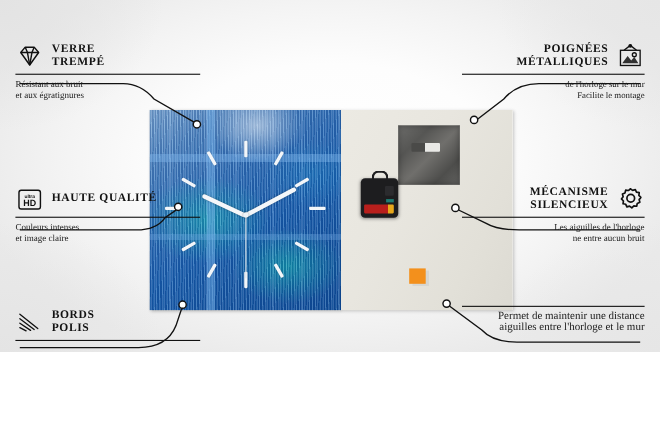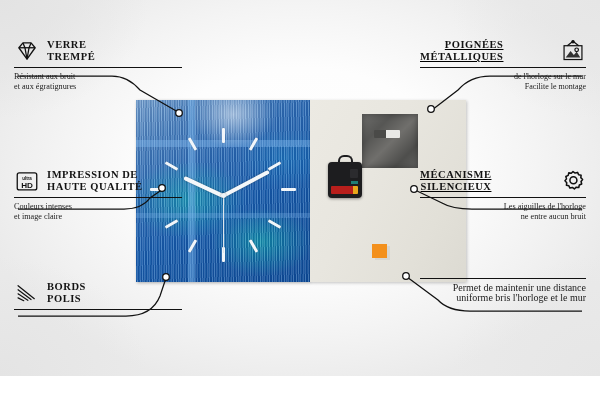--- a/index.html
+++ b/index.html
@@ -4,21 +4,21 @@
 <style>
   * { margin:0; padding:0; box-sizing:border-box; }
   html,body { width:600px; height:400px; }
   body {
     font-family:"Liberation Serif", serif;
     background:#ffffff;
     overflow:hidden;
     position:relative;
   }
   #stage {
-    position:absolute; left:0; top:0; width:600px; height:376px;
+    position:absolute; left:0; top:0; width:600px; height:320px;
     background:
       radial-gradient(ellipse 55% 60% at 50% 45%, #ffffff 0%, #fdfdfd 45%, #f4f4f4 72%, #eaeaea 100%);
   }
   .corner-shade { position:absolute; width:150px; height:120px; pointer-events:none; }
   .cs-tl { left:0; top:0; background:radial-gradient(ellipse at 0% 0%, #e3e3e3 0%, rgba(227,227,227,0) 70%); }
   .cs-tr { right:0; top:0; background:radial-gradient(ellipse at 100% 0%, #e6e6e6 0%, rgba(230,230,230,0) 70%); }
   .cs-bl { left:0; bottom:0; background:radial-gradient(ellipse at 0% 100%, #e4e4e4 0%, rgba(228,228,228,0) 70%); }
   .cs-br { right:0; bottom:0; background:radial-gradient(ellipse at 100% 100%, #e6e6e6 0%, rgba(230,230,230,0) 70%); }
 
   
@@ -112,21 +112,21 @@
   .feature { position:absolute; width:168px; }
   .feat-head { display:flex; align-items:center; gap:7px; }
   .feat-title { font-weight:bold; font-size:10.5px; letter-spacing:.55px; color:#121212; line-height:12.5px; text-transform:uppercase; }
   .rule { height:1px; background:#111; margin:3px 0 4px; }
   .feat-sub { font-size:8.2px; line-height:10.2px; color:#1b1b1b; }
   .ico { width:26px; height:26px; flex:0 0 26px; display:block; }
 
   .left  .feat-head { justify-content:flex-start; }
   .left  .feat-title { text-align:left; }
   .left  .feat-sub { text-align:left; }
-  .right .feat-head { justify-content:space-between;text-decoration:underline; }
+  .right .feat-head { justify-content:flex-end; }
   .right .feat-title { text-align:right; }
   .right .feat-sub { text-align:right; }
 
   #f-verre   { left:14px;  top:38px;  }
   #f-impr    { left:14px;  top:168px; }
   #f-bords   { left:14px;  top:280px; }
   #f-poig    { left:420px; top:38px;  width:166px; }
   #f-meca    { left:420px; top:168px; width:166px; }
   #f-entre   { left:420px; top:275px; width:166px; }
   #f-entre .feat-sub { font-size:10px; }
@@ -225,21 +225,20 @@
   </div>
 
   <div class="feature left" id="f-impr">
     <div class="feat-head">
       <svg class="ico" viewBox="0 0 32 32">
         <rect x="4" y="6" width="24" height="21" rx="2.5" fill="none" stroke="#111" stroke-width="1.6"></rect>
         <text x="16" y="14.5" font-family="Liberation Sans, sans-serif" font-size="5.5" font-weight="bold" text-anchor="middle" fill="#111">ultra</text>
         <text x="16" y="24" font-family="Liberation Sans, sans-serif" font-size="10" font-weight="bold" text-anchor="middle" fill="#111">HD</text>
       </svg>
       <div>
-        <div class="feat-title">IMPRESSION DE</div>
         <div class="feat-title">HAUTE QUALITÉ</div>
       </div>
     </div>
     <div class="rule"></div>
     <div class="feat-sub">Couleurs intenses</div>
     <div class="feat-sub">et image claire</div>
   </div>
 
   <div class="feature left" id="f-bords">
     <div class="feat-head">
@@ -294,16 +293,16 @@
       </svg>
     </div>
     <div class="rule"></div>
     <div class="feat-sub">Les aiguilles de l'horloge</div>
     <div class="feat-sub">ne entre aucun bruit</div>
   </div>
 
   <div class="feature right" id="f-entre">
     <div class="rule"></div>
     <div class="feat-sub">Permet de maintenir une distance</div>
-    <div class="feat-sub">uniforme bris l'horloge et le mur</div>
+    <div class="feat-sub">aiguilles entre l'horloge et le mur</div>
   </div>
 
 </div>
 
 </body></html>

